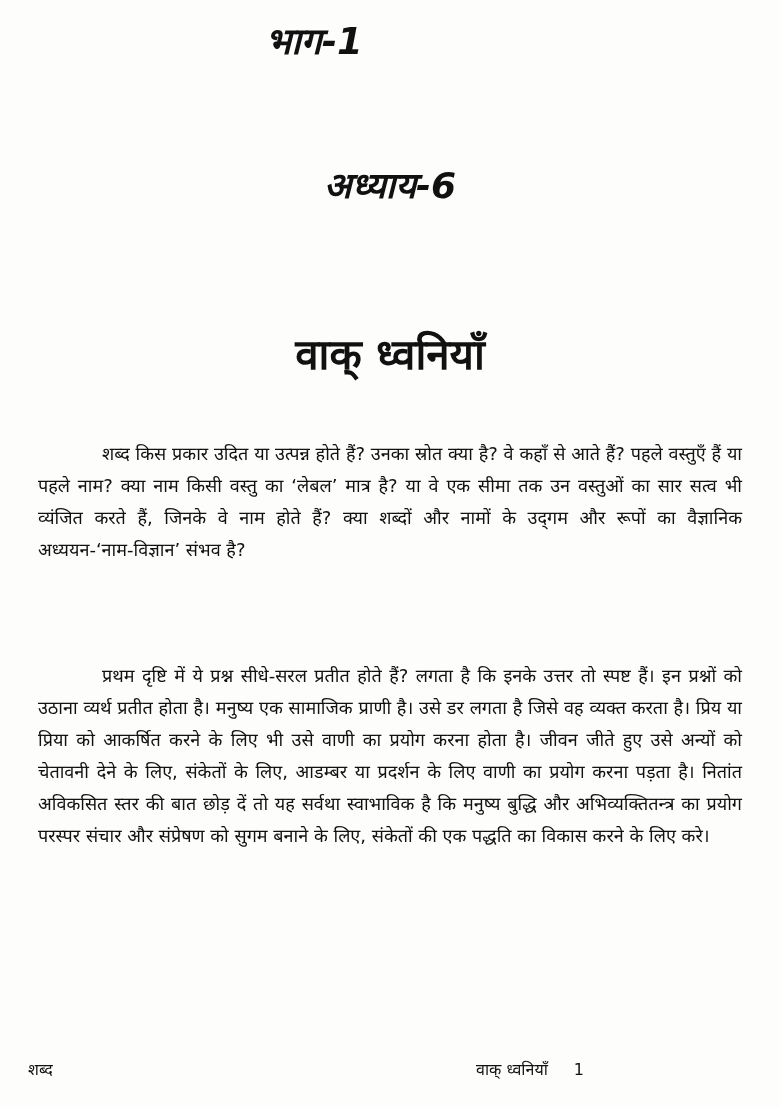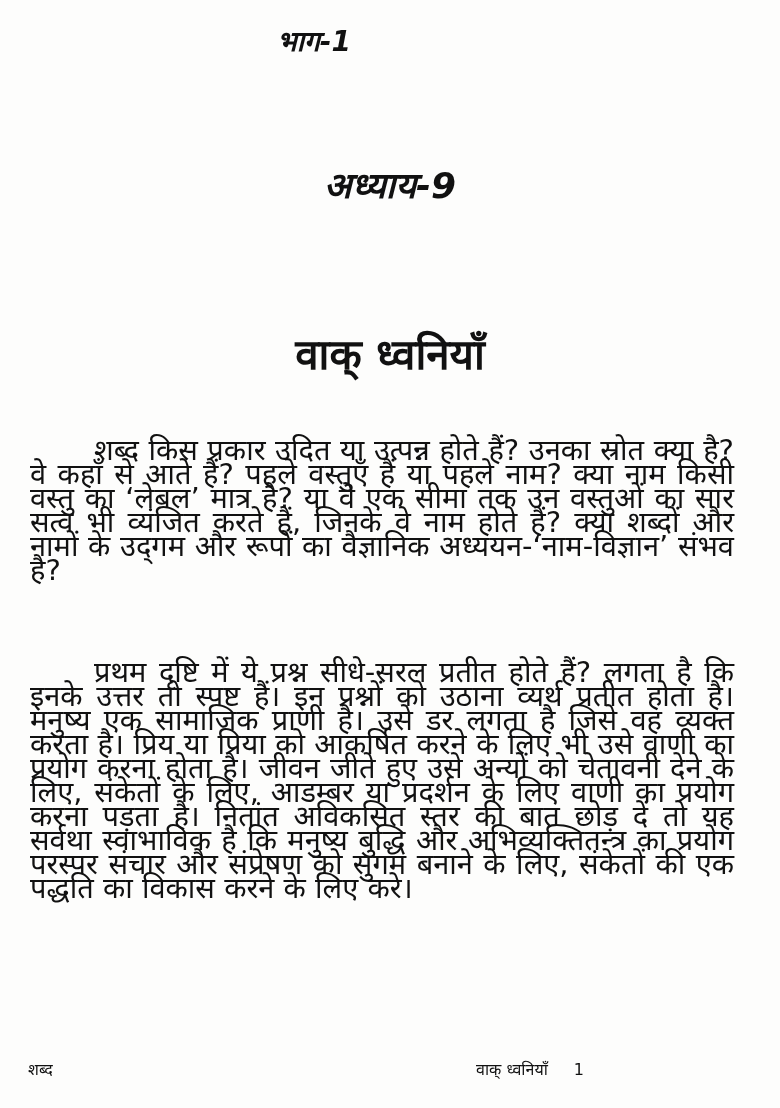--- a/index.html
+++ b/index.html
@@ -15,21 +15,21 @@
       font-family: "DejaVu Sans", sans-serif;
       color: #111111;
       background: #fdfdfc;
     }
     .part-title {
       position: absolute;
       top: 14px;
       left: 0;
       width: 628px;
       text-align: center;
-      font-size: 28px;
+      font-size: 37px;
       font-weight: bold;
       font-style: italic;
       line-height: 56px;
     }
     .chapter-title {
       position: absolute;
       top: 158px;
       left: 0;
       width: 780px;
       text-align: center;
@@ -43,24 +43,24 @@
       top: 322px;
       left: 0;
       width: 780px;
       text-align: center;
       font-size: 42px;
       font-weight: bold;
       line-height: 66px;
     }
     .body-text {
       position: absolute;
-      left: 30px;
+      left: 38px;
       width: 704px;
-      font-size: 29px;
-      line-height: 24px;
+      font-size: 18px;
+      line-height: 32px;
       text-align: justify;
       text-align-last: left;
     }
     .para {
       margin: 0;
       text-indent: 64px;
     }
     .para-1 { top: 438px; }
     .para-2 { top: 660px; }
     .footer {
@@ -85,21 +85,21 @@
       gap: 26px;
     }
   </style>
 </head>
 <body>
 
 <div>
 
   <div class="part-title">भाग-1</div>
 
-  <div class="chapter-title">अध्याय-9</div>
+  <div class="chapter-title">अध्याय-6</div>
 
   <h1 class="section-title" style="margin:0;">वाक् ध्वनियाँ</h1>
 
   <p class="body-text para para-1">शब्द किस प्रकार उदित या उत्पन्न होते हैं? उनका स्रोत क्या है? वे कहाँ से आते हैं? पहले वस्तुएँ हैं या पहले नाम? क्या नाम किसी वस्तु का ‘लेबल’ मात्र है? या वे एक सीमा तक उन वस्तुओं का सार सत्व भी व्यंजित करते हैं, जिनके वे नाम होते हैं? क्या शब्दों और नामों के उद्‌गम और रूपों का वैज्ञानिक अध्ययन-‘नाम-विज्ञान’ संभव है?</p>
 
   <p class="body-text para para-2">प्रथम दृष्टि में ये प्रश्न सीधे-सरल प्रतीत होते हैं? लगता है कि इनके उत्तर तो स्पष्ट हैं। इन प्रश्नों को उठाना व्यर्थ प्रतीत होता है। मनुष्य एक सामाजिक प्राणी है। उसे डर लगता है जिसे वह व्यक्त करता है। प्रिय या प्रिया को आकर्षित करने के लिए भी उसे वाणी का प्रयोग करना होता है। जीवन जीते हुए उसे अन्यों को चेतावनी देने के लिए, संकेतों के लिए, आडम्बर या प्रदर्शन के लिए वाणी का प्रयोग करना पड़ता है। नितांत अविकसित स्तर की बात छोड़ दें तो यह सर्वथा स्वाभाविक है कि मनुष्य बुद्धि और अभिव्यक्तितन्त्र का प्रयोग परस्पर संचार और संप्रेषण को सुगम बनाने के लिए, संकेतों की एक पद्धति का विकास करने के लिए करे।</p>
 
   <div class="footer">
     <span class="footer-left">शब्द</span>
     <div class="footer-right">

